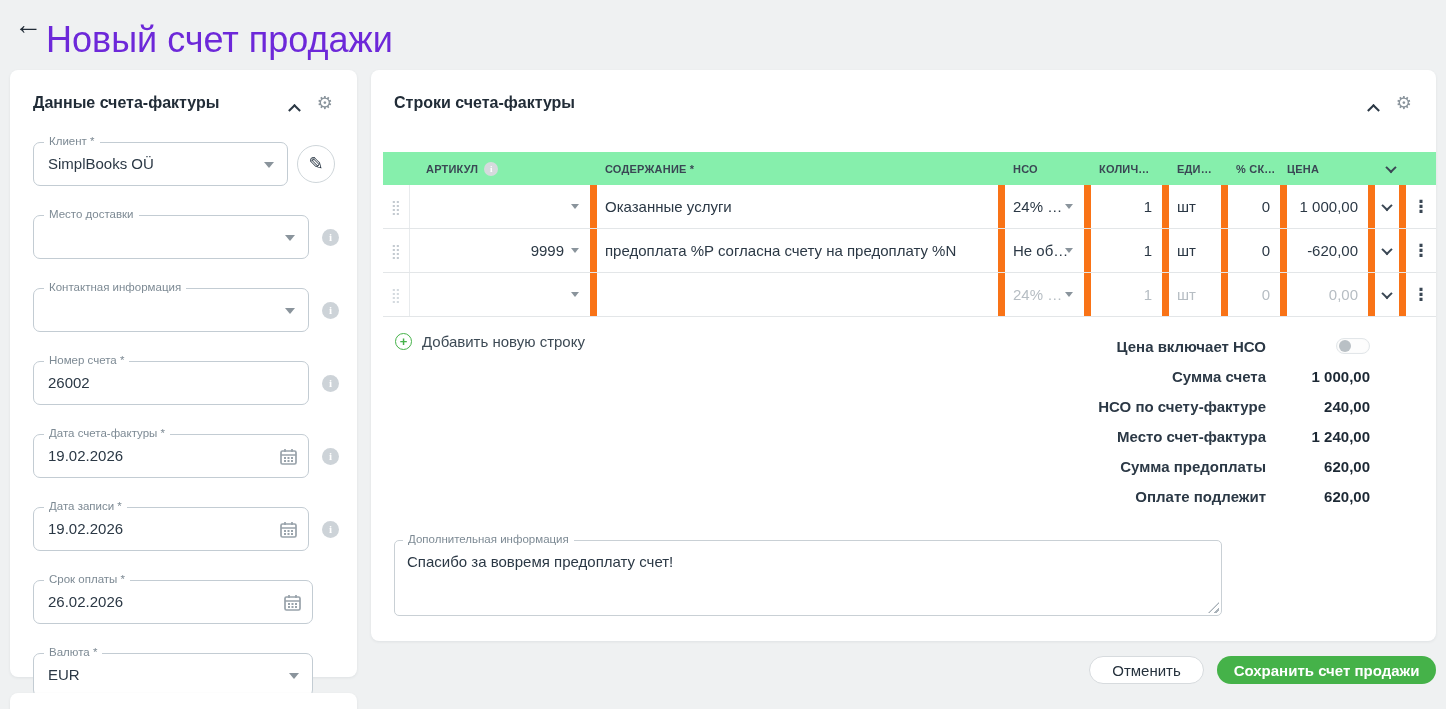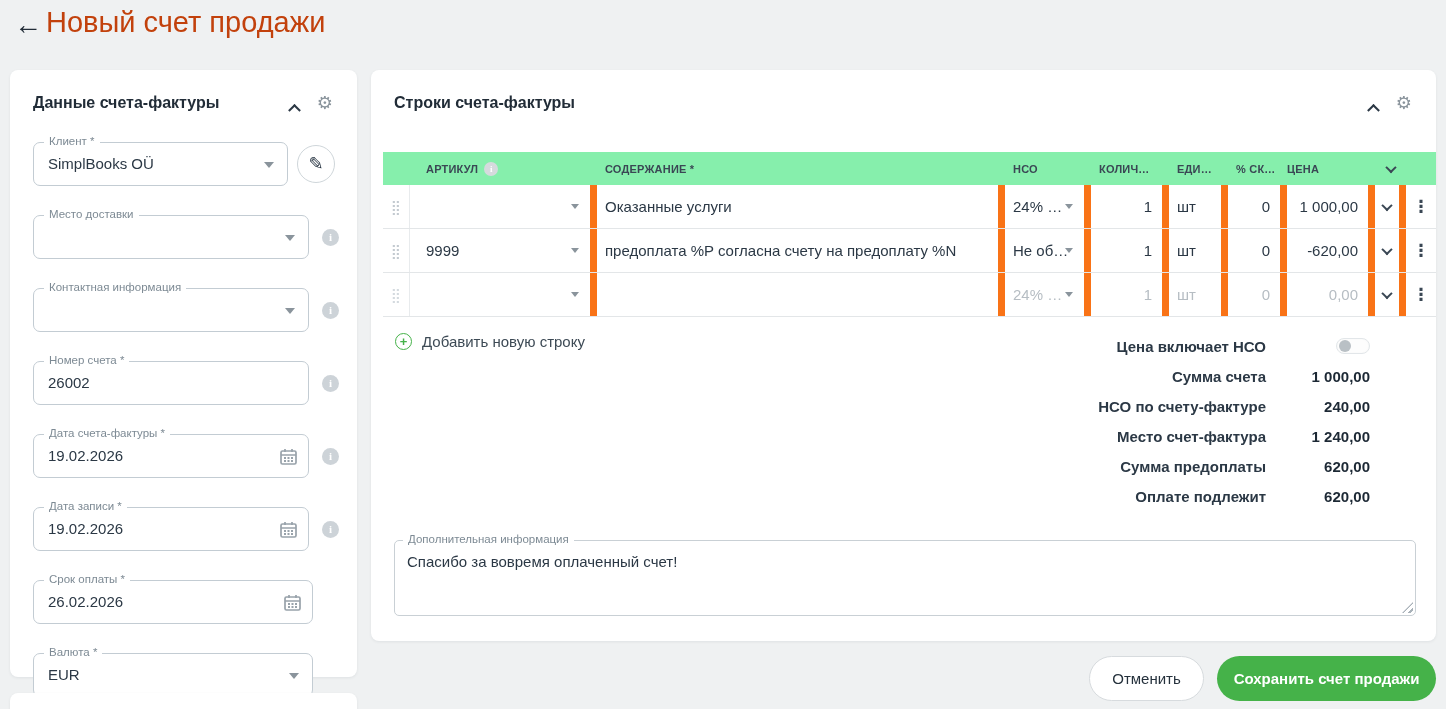--- a/index.html
+++ b/index.html
@@ -9,21 +9,21 @@
     font-family:"Liberation Sans","DejaVu Sans",sans-serif;
     color:#2b3845;
     position:relative;
   }
   .page-header { position:absolute; left:0; top:0; width:100%; height:64px; }
   .back-btn {
     position:absolute; left:14px; top:8px; font-size:28px; color:#212c37;
     cursor:pointer; line-height:1.2;
   }
   .page-title {
-    position:absolute; left:46px; top:6px; font-size:29px; font-weight:500; color:#c2410c;
+    position:absolute; left:46px; top:19px; font-size:36px; font-weight:500; color:#6d28d9;
   }
   .card {
     position:absolute; background:#fff; border-radius:8px;
     box-shadow:0 1px 3px rgba(40,50,60,.08);
   }
   #card-invoice-data { left:10px; top:70px; width:347px; height:607px; }
   #card-invoice-data-2 { left:10px; top:693px; width:347px; height:60px; }
   #card-lines { left:371px; top:70px; width:1065px; height:571px; }
 
   .card-head {
@@ -92,21 +92,21 @@
     font-size:9px; font-weight:700; display:inline-flex; align-items:center; justify-content:center;
     margin-left:6px; flex:none; font-family:"Liberation Serif","DejaVu Serif",serif;
   }
   .trow { height:44px; border-bottom:1px solid #e3e6e8; }
   .trow .tc {
     display:flex; align-items:center; font-size:15px; color:#2b3845;
     border-right:7px solid #f97316; position:relative; overflow:hidden; white-space:nowrap;
   }
   .trow .tc:first-child { border-right:1px solid #e8ebed; justify-content:center; }
   .trow .tc:last-child { border-right:none; }
-  .tc.pad-l { padding-left:16px; }
+  .tc.pad-l { padding-left:16px;justify-content:flex-end; }
   .tc.pad-l8 { padding-left:8px; }
   .tc.right { justify-content:flex-end; padding-right:10px; }
   .tc.center { justify-content:center; }
   .tc .cell-caret {
     position:absolute; right:11px; top:19px; width:0; height:0;
     border-left:4.5px solid transparent; border-right:4.5px solid transparent;
     border-top:5.5px solid #8a949c;
   }
   .tc.with-caret { padding-right:26px; }
   .drag-dots { color:#c3cad0; font-size:14px; cursor:grab; }
@@ -138,35 +138,35 @@
     width:34px; height:16px; border-radius:9px; background:#fdfdfd;
     border:1px solid #e2e6e9; position:relative; cursor:pointer;
     box-shadow:inset 0 0 2px rgba(0,0,0,.04);
   }
   .toggle .knob {
     position:absolute; left:2px; top:1px; width:12px; height:12px; border-radius:50%;
     background:#b9c0c5;
   }
 
   .extra-info {
-    position:absolute; left:23px; top:470px; width:1022px; height:76px;
+    position:absolute; left:23px; top:470px; width:828px; height:76px;
     border:1px solid #c9d0d5; border-radius:5px; background:#fff;
   }
   .extra-info .flabel { top:-8px; left:8px; }
   .extra-value { position:absolute; left:12px; top:12px; font-size:15px; color:#2b3845; }
   .resize-grip {
     position:absolute; right:2px; bottom:2px; width:11px; height:11px;
     background:repeating-linear-gradient(135deg, transparent 0 3px, #a9b2b9 3px 4.5px);
     clip-path:polygon(100% 0, 100% 100%, 0 100%);
     cursor:nwse-resize;
   }
 
   
   .btn {
-    position:absolute; top:656px; height:45px; border-radius:23px;
+    position:absolute; top:656px; height:28px; border-radius:23px;
     display:flex; align-items:center; justify-content:center;
     font-size:15px; cursor:pointer; font-family:inherit;
   }
   #btn-cancel {
     left:1089px; width:115px; background:#fff; border:1px solid #d7dbde; color:#25313c;
   }
   #btn-save {
     left:1217px; width:219px; background:#45b249; border:none; color:#fff; font-weight:700;
   }
 </style>
@@ -481,19 +481,19 @@
       <span class="t-value">620,00</span>
     </div>
     <div class="t-row">
       <span class="t-label">Оплате подлежит</span>
       <span class="t-value">620,00</span>
     </div>
   </div>
 
   <div class="extra-info">
     <span class="flabel">Дополнительная информация</span>
-    <span class="extra-value">Спасибо за вовремя оплаченный счет!</span>
+    <span class="extra-value">Спасибо за вовремя предоплату счет!</span>
     <span class="resize-grip"></span>
   </div>
 </div>
 
 <button class="btn" id="btn-cancel">Отменить</button>
 <button class="btn" id="btn-save">Сохранить счет продажи</button>
 
 </body></html>

